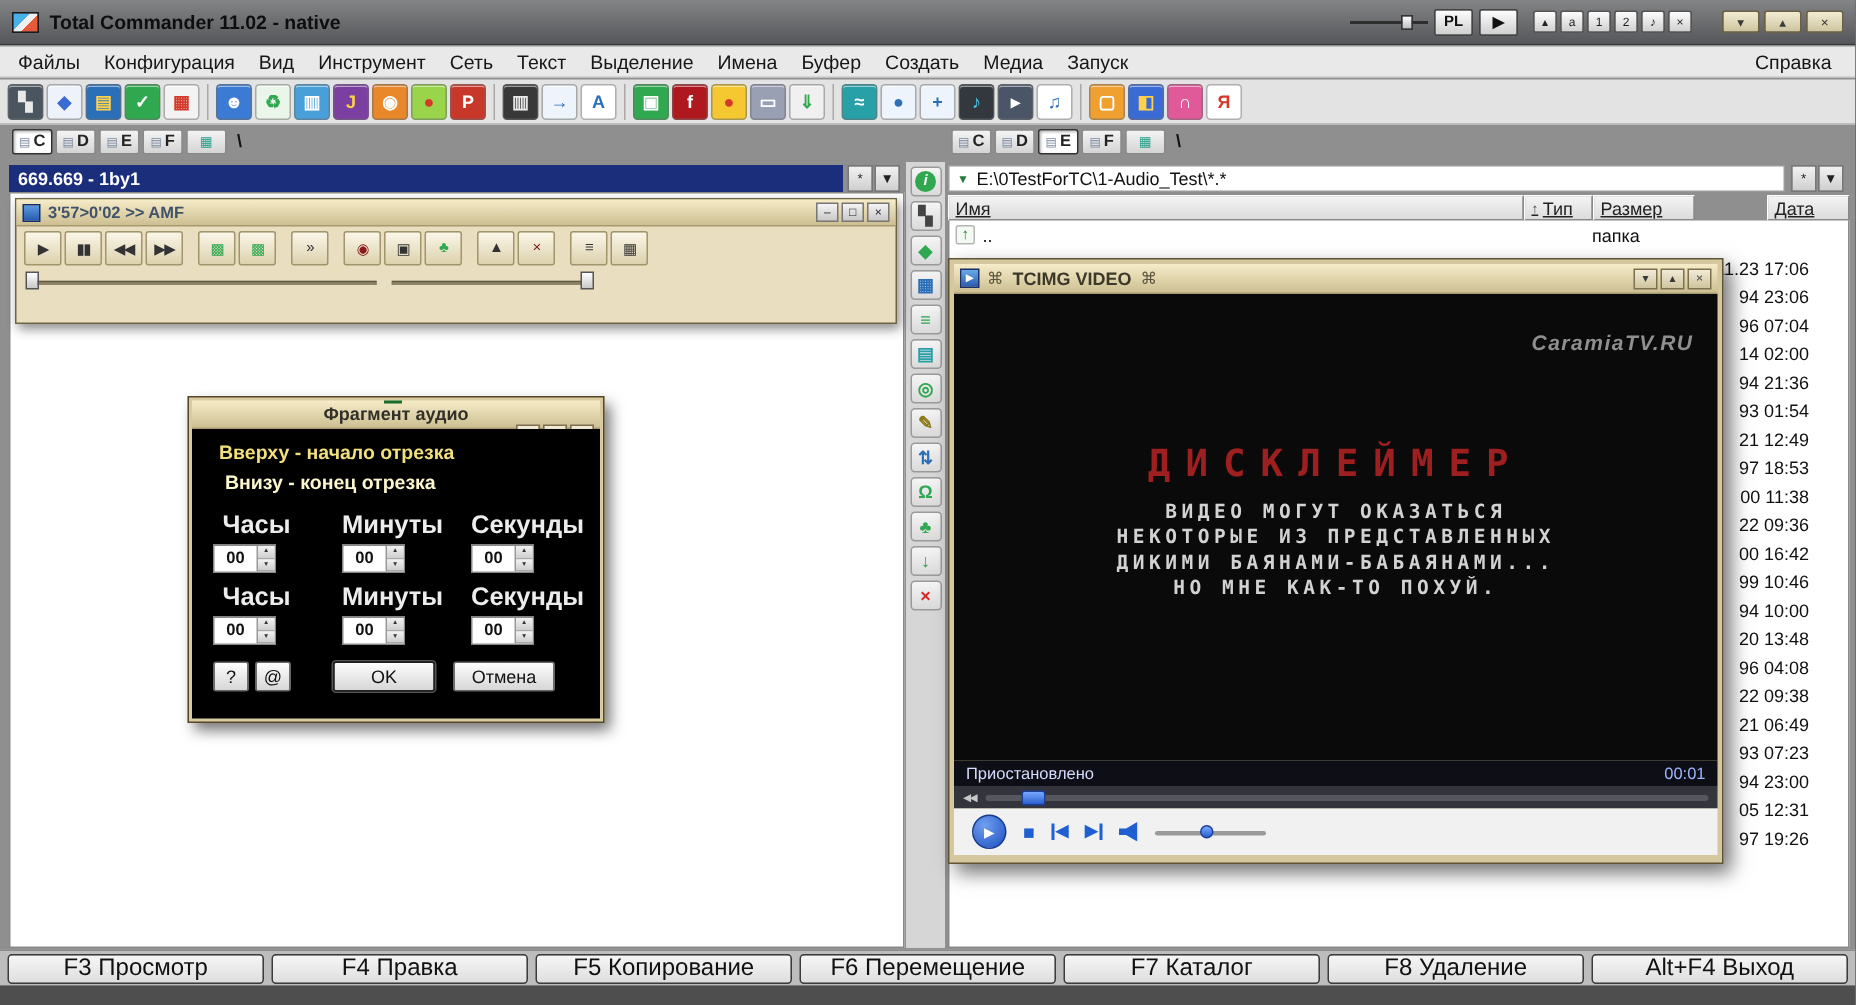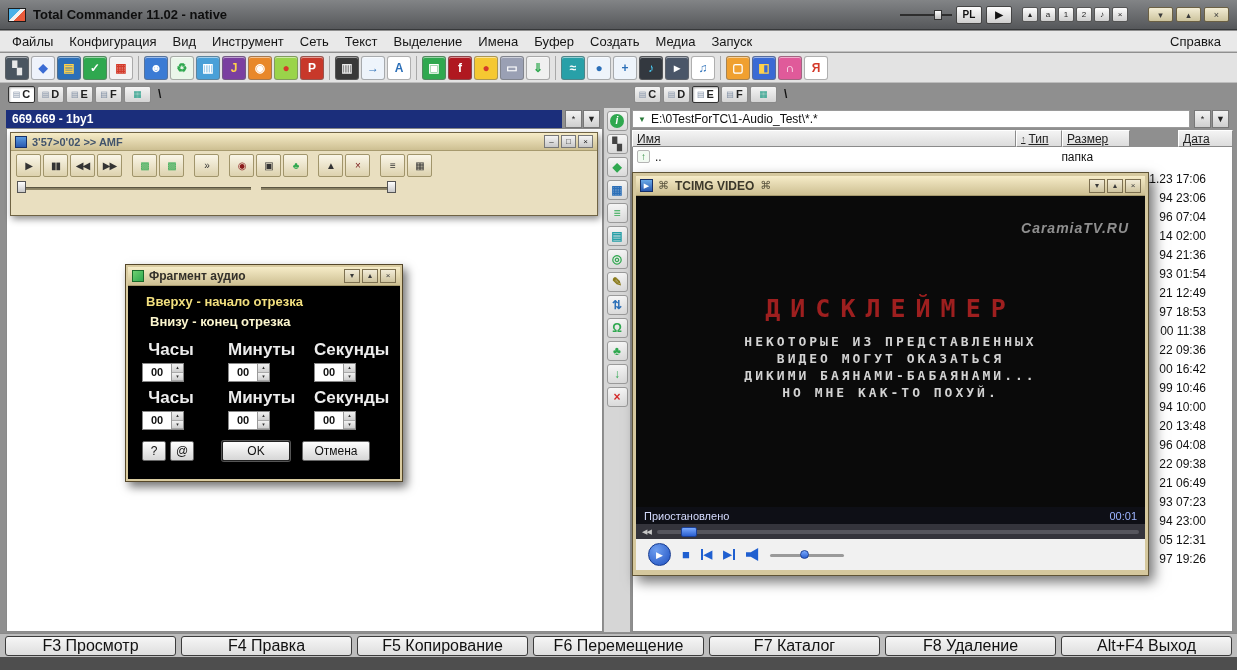--- a/index.html
+++ b/index.html
@@ -111,21 +111,21 @@
   .pt-gap{margin-left:8px;}
   .player-sliders{position:relative;height:18px;}
   .ps-track{position:absolute;top:8px;height:3px;background:#8f8668;box-shadow:inset 0 1px 1px rgba(0,0,0,.4);}
   #ps1{left:8px;width:232px;} #ps2{left:250px;width:132px;}
   .ps-thumb{position:absolute;top:2px;width:9px;height:12px;background:linear-gradient(#fefefe,#c9c9c9);border:1px solid #555;}
   #pst1{left:6px;} #pst2{left:376px;}
 
   
   .dialog{position:absolute;left:125px;top:264px;width:278px;height:218px;background:#d9cba0;
     border:1px solid #55472a;box-shadow:4px 5px 9px rgba(0,0,0,.55);padding:2px;z-index:6;}
-  .dialog .beige-titlebar{height:19px;}
+  .dialog .beige-titlebar{height:19px;flex-direction:column;}
   .dlg-icon{width:12px;height:12px;background:linear-gradient(135deg,#6fd06f,#2fa84f);border:1px solid #1a6a2a;margin-right:5px;}
   .dlg-title{font-size:12px;font-weight:bold;color:#33302a;}
   .dlg-body{position:relative;background:#000;height:193px;color:#fff;}
   .dlg-line1{position:absolute;top:8px;left:18px;font-size:13px;font-weight:bold;color:var(--yellow);}
   .dlg-line2{position:absolute;top:28px;left:22px;font-size:13px;font-weight:bold;color:var(--pale-yellow);}
   .time-group{position:absolute;left:14px;display:flex;gap:28px;}
   #dialog-group-start{top:54px;} #dialog-group-end{top:102px;}
   .tg-col{width:58px;}
   .tg-label{font-size:17px;font-weight:bold;color:#ececec;margin-bottom:3px;text-align:center;}
   .spin{display:flex;width:42px;height:19px;border:1px solid #888;background:#fff;}
@@ -651,22 +651,22 @@
         <button class="bw-btn">▾</button>
         <button class="bw-btn">▴</button>
         <button class="bw-btn">×</button>
       </div>
     </div>
     <div class="video-area">
       <span class="vid-logo">CaramiaTV.RU</span>
       <div class="disclaimer">
         <div class="disc-title">ДИСКЛЕЙМЕР</div>
         <div class="disc-lines" id="disclaimer-lines">
+            <div class="disc-line">ВИДЕО МОГУТ ОКАЗАТЬСЯ</div>
             <div class="disc-line">НЕКОТОРЫЕ ИЗ ПРЕДСТАВЛЕННЫХ</div>
-            <div class="disc-line">ВИДЕО МОГУТ ОКАЗАТЬСЯ</div>
             <div class="disc-line">ДИКИМИ БАЯНАМИ-БАБАЯНАМИ...</div>
             <div class="disc-line">НО МНЕ КАК-ТО ПОХУЙ.</div>
           </div>
       </div>
     </div>
     <div class="vid-status">
       <span>Приостановлено</span>
       <span class="vid-time">00:01</span>
     </div>
     <div class="vid-seek">

